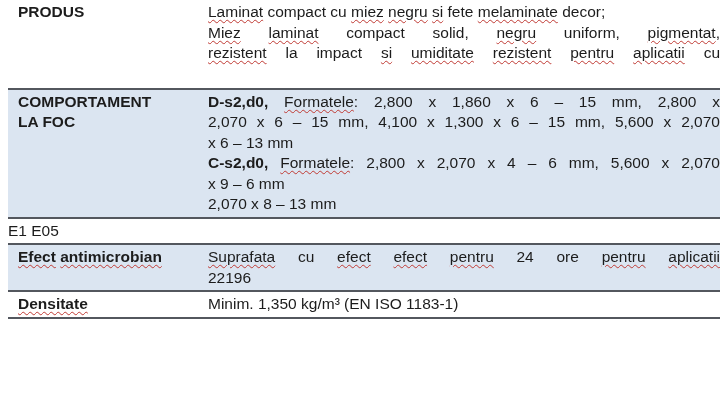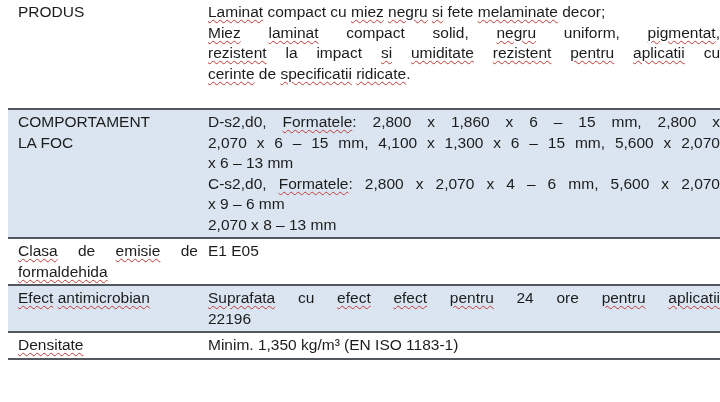--- a/index.html
+++ b/index.html
@@ -25,71 +25,66 @@
   }
   .row { display: flex; }
   .row + .row { border-top: 2px solid var(--line); }
   .row.shaded { background: var(--shade); }
   .cell { padding-top: 2px; padding-bottom: 2px; overflow: hidden; }
   .cell-label {
     width: 200px;
     flex: 0 0 200px;
     padding-left: 10px;
     padding-right: 10px;
-    font-weight: 400;
+    font-weight: 700;
   }
   .cell-content {
     flex: 1 1 auto;
   }
   .r0 .cell { padding-bottom: 24px; }
   .line { text-align: justify; text-align-last: left; }
   .line.j { text-align-last: justify; }
-  .bd { font-weight: 400; }
+  .bd { font-weight: 700; }
   .sq {
     text-decoration-line: underline;
     text-decoration-style: wavy;
     text-decoration-color: var(--sq);
     text-decoration-thickness: 1px;
     text-underline-offset: 2px;
   }
 </style>
 </head>
 <body>
 
 <div class="table">
     <div class="row r0">
       <div class="cell cell-label">
         <div class="line"><span>PRODUS</span></div>
       </div>
       <div class="cell cell-content">
         <div class="line"><span class="sq">Laminat</span><span> compact cu </span><span class="sq">miez</span><span> </span><span class="sq">negru</span><span> </span><span class="sq">si</span><span> fete </span><span class="sq">melaminate</span><span> decor;</span></div>
         <div class="line j"><span class="sq">Miez</span><span> </span><span class="sq">laminat</span><span> compact solid, </span><span class="sq">negru</span><span> uniform, </span><span class="sq">pigmentat</span><span>,</span></div>
         <div class="line j"><span class="sq">rezistent</span><span> la impact </span><span class="sq">si</span><span> </span><span class="sq">umiditate</span><span> </span><span class="sq">rezistent</span><span> </span><span class="sq">pentru</span><span> </span><span class="sq">aplicatii</span><span> cu</span></div>
-        <div class="line"><span class="sq">cerinte</span><span> de </span><span class="sq">specificatii</span><span> </span><span class="sq">ridicate</span><span>.</span></div>
       </div>
     </div>
     <div class="row r1 shaded">
       <div class="cell cell-label">
         <div class="line"><span>COMPORTAMENT</span></div>
         <div class="line"><span>LA FOC</span></div>
       </div>
       <div class="cell cell-content">
         <div class="line j"><span class="bd">D-s2,d0,</span><span> </span><span class="sq">Formatele</span><span>: 2,800 x 1,860 x 6 – 15 mm, 2,800 x</span></div>
         <div class="line j"><span>2,070 x 6 – 15 mm, 4,100 x 1,300 x 6 – 15 mm, 5,600 x 2,070</span></div>
         <div class="line"><span>x 6 – 13 mm</span></div>
         <div class="line j"><span class="bd">C-s2,d0,</span><span> </span><span class="sq">Formatele</span><span>: 2,800 x 2,070 x 4 – 6 mm, 5,600 x 2,070</span></div>
         <div class="line"><span>x 9 – 6 mm</span></div>
         <div class="line"><span>2,070 x 8 – 13 mm</span></div>
       </div>
     </div>
     <div class="row r2">
-      <div class="cell cell-label">
-        <div class="line j"><span class="sq">Clasa</span><span> de </span><span class="sq">emisie</span><span> de</span></div>
-        <div class="line"><span class="sq">formaldehida</span></div>
-      </div>
       <div class="cell cell-content">
         <div class="line"><span>E1 E05</span></div>
       </div>
     </div>
     <div class="row r3 shaded">
       <div class="cell cell-label">
         <div class="line"><span class="sq">Efect</span><span> </span><span class="sq">antimicrobian</span></div>
       </div>
       <div class="cell cell-content">
         <div class="line j"><span class="sq">Suprafata</span><span> cu </span><span class="sq">efect</span><span> </span><span class="sq">efect</span><span> </span><span class="sq">pentru</span><span> 24 ore </span><span class="sq">pentru</span><span> </span><span class="sq">aplicatii</span></div>

